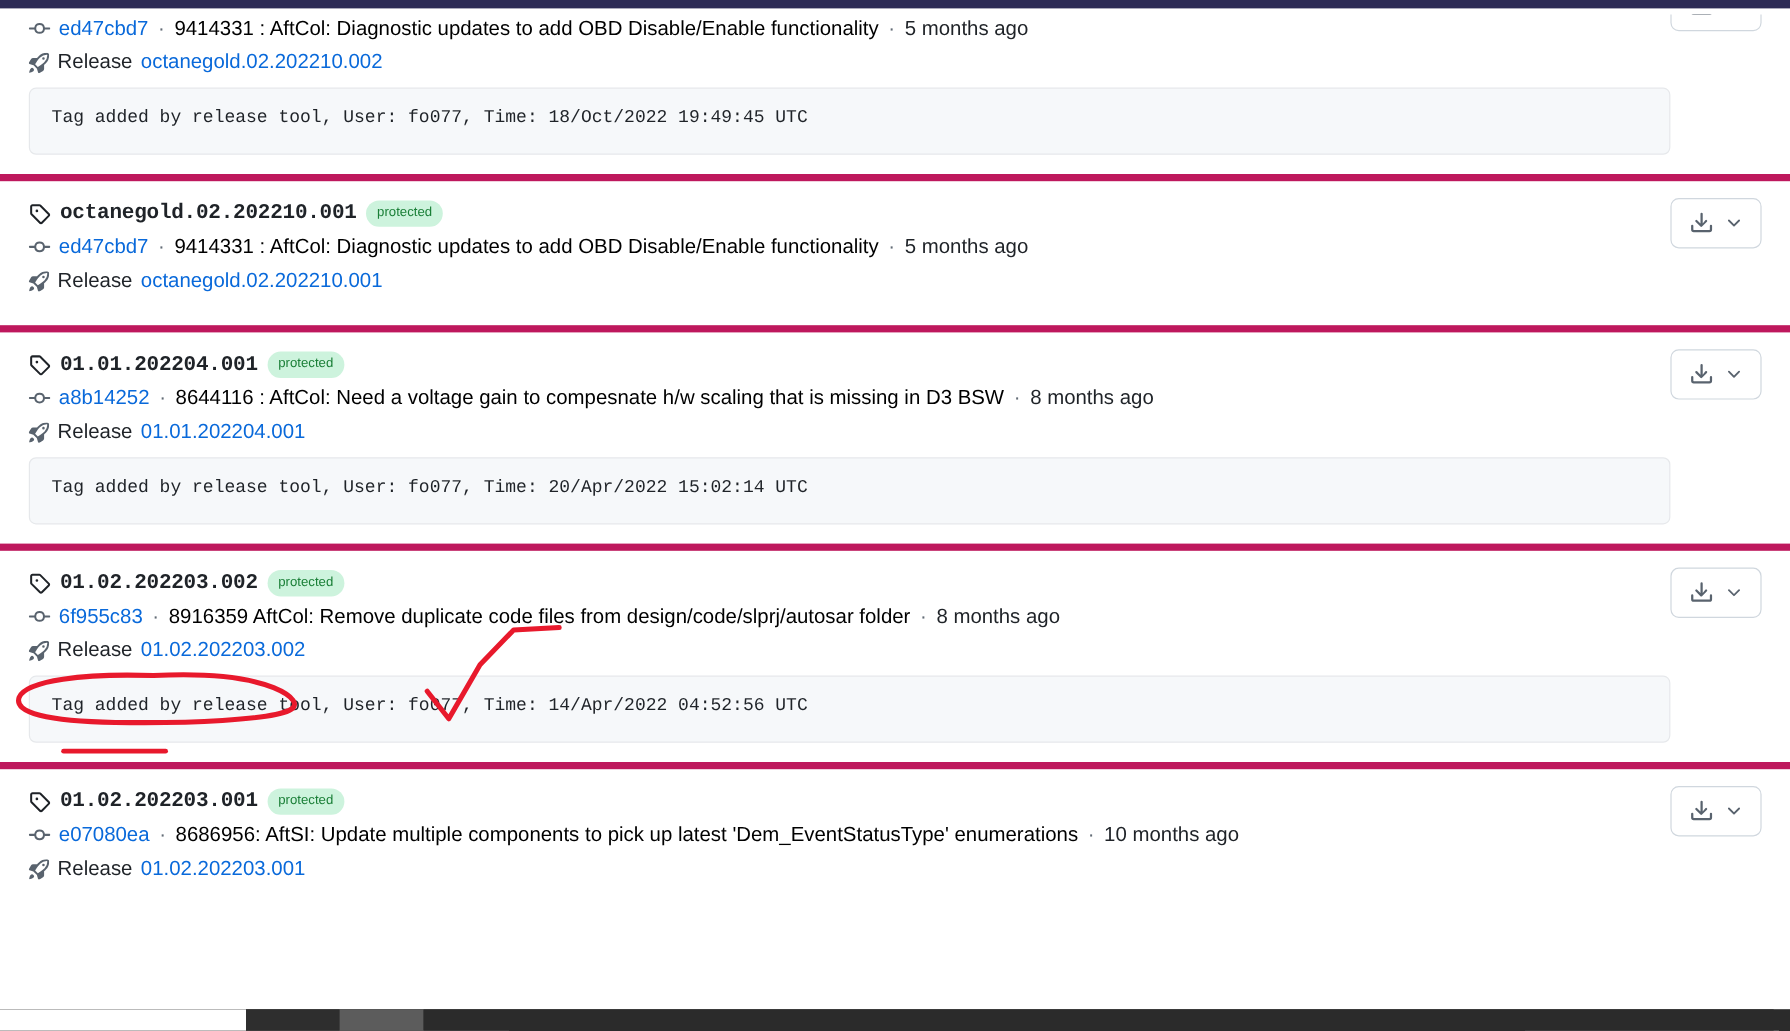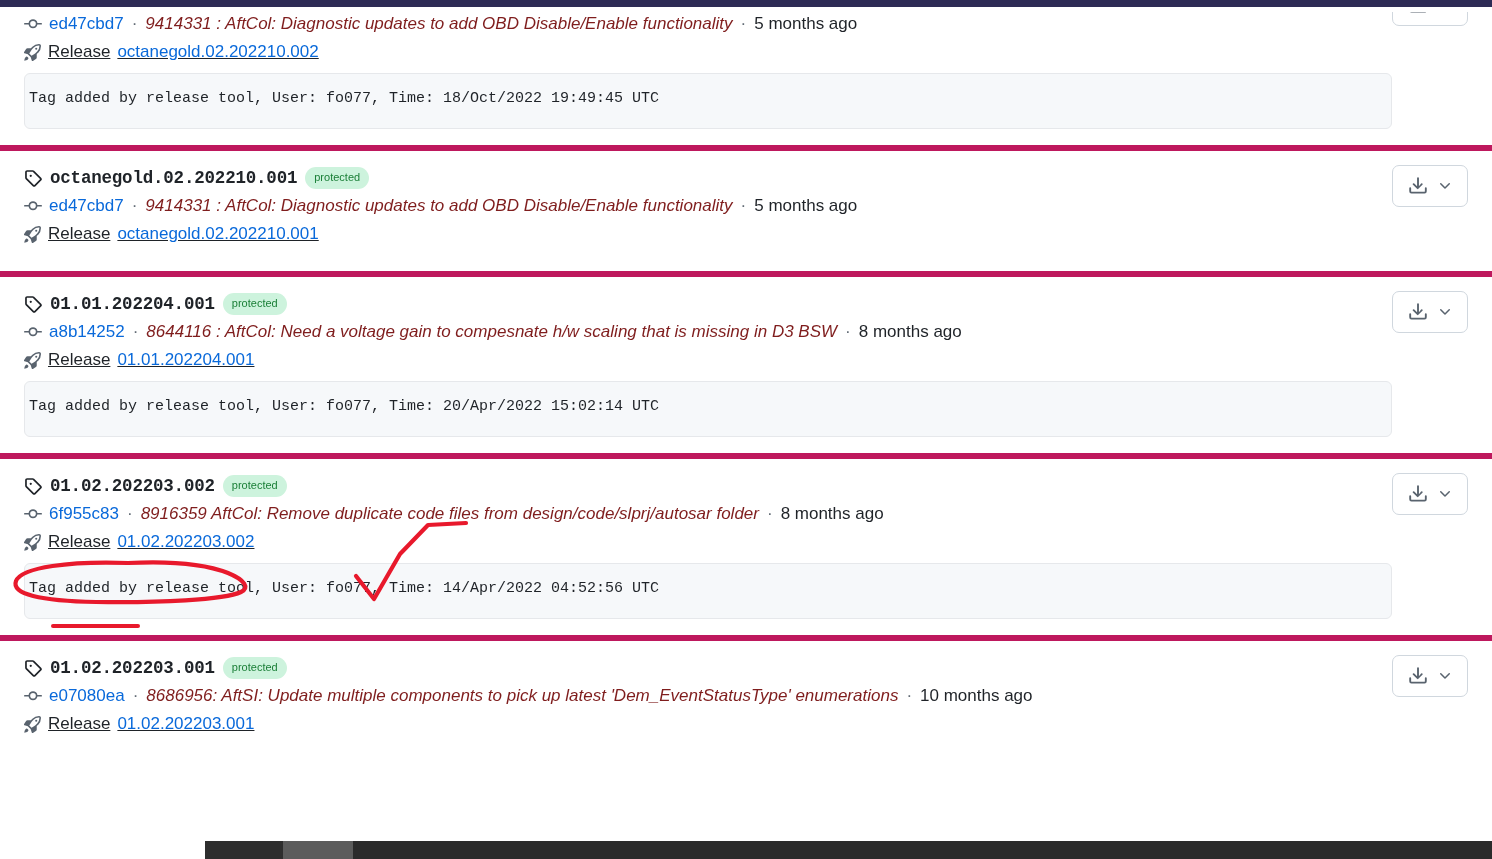--- a/index.html
+++ b/index.html
@@ -90,48 +90,47 @@
     color: #1f2328;
     margin-bottom: 4px;
     height: 24px;
     white-space: nowrap;
   }
   .commit-sha {
     color: #0969da;
     text-decoration: none;
     font-size: 17px;
   }
-  .commit-meta { color: #7f1d1d; font-style: italic; }
+  .commit-meta { color: #000000; }
   .dot-sep { color: #636c76; padding: 0 1px; }
   .rel-time { color: #1f2328; text-align: center; }
 
   
   .release-line {
     display: flex;
     align-items: center;
     gap: 7px;
     font-size: 17px;
     color: #1f2328;
     margin-bottom: 9px;
     height: 24px;
     white-space: nowrap;
-    text-decoration: underline;
   }
   .release-label { color: #1f2328; }
   .release-link {
     color: #0969da;
     text-decoration: none;
   }
 
   
   .msg-block {
     background: #f6f8fa;
     border: 1px solid #e6e8eb;
     border-radius: 6px;
-    padding: 14px 4px;
+    padding: 14px 18px;
     font-family: "Liberation Mono", "DejaVu Sans Mono", monospace;
     font-size: 15px;
     color: #1f2328;
     width: 1368px;
     box-sizing: border-box;
     white-space: pre;
     line-height: 1.45;
     height: 56px;
   }
 

